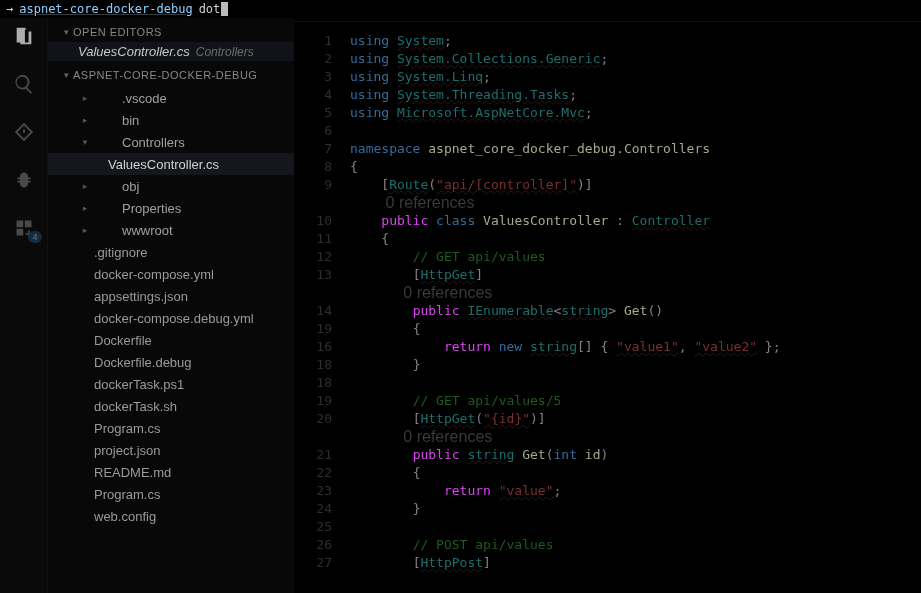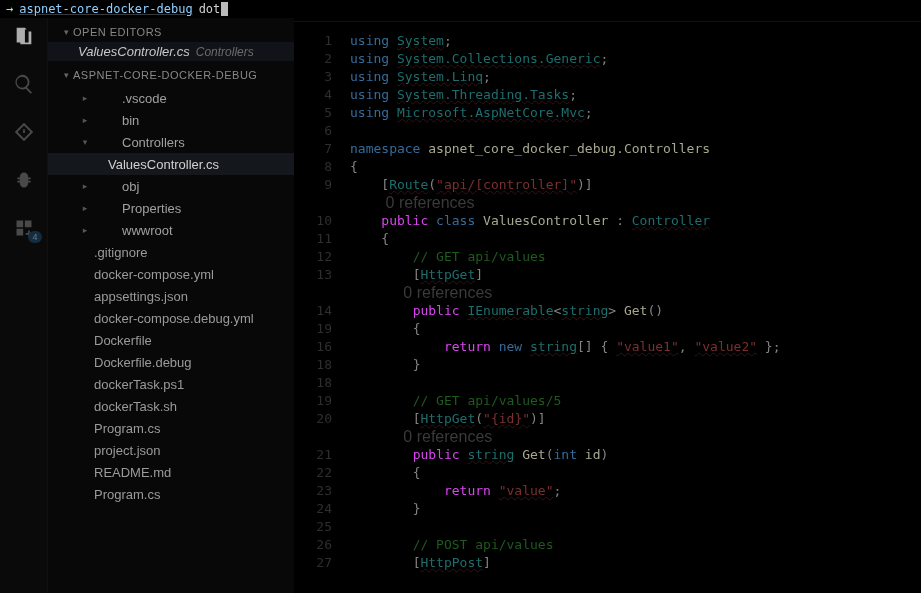--- a/index.html
+++ b/index.html
@@ -195,20 +195,24 @@
           <span class="chev"></span>
           <span class="lbl">project.json</span>
         </div>
         <div class="tree-row depth-1">
           <span class="chev"></span>
           <span class="lbl">README.md</span>
         </div>
         <div class="tree-row depth-1">
           <span class="chev"></span>
           <span class="lbl">Program.cs</span>
+        </div>
+        <div class="tree-row depth-1">
+          <span class="chev"></span>
+          <span class="lbl">web.config</span>
         </div>
       </div>
   </div>
 
   <div class="editor-area">
     <div class="tabs">
       <div class="tab">
         <span>ValuesController.cs</span>
         <span class="tab-close">×</span>
       </div>

